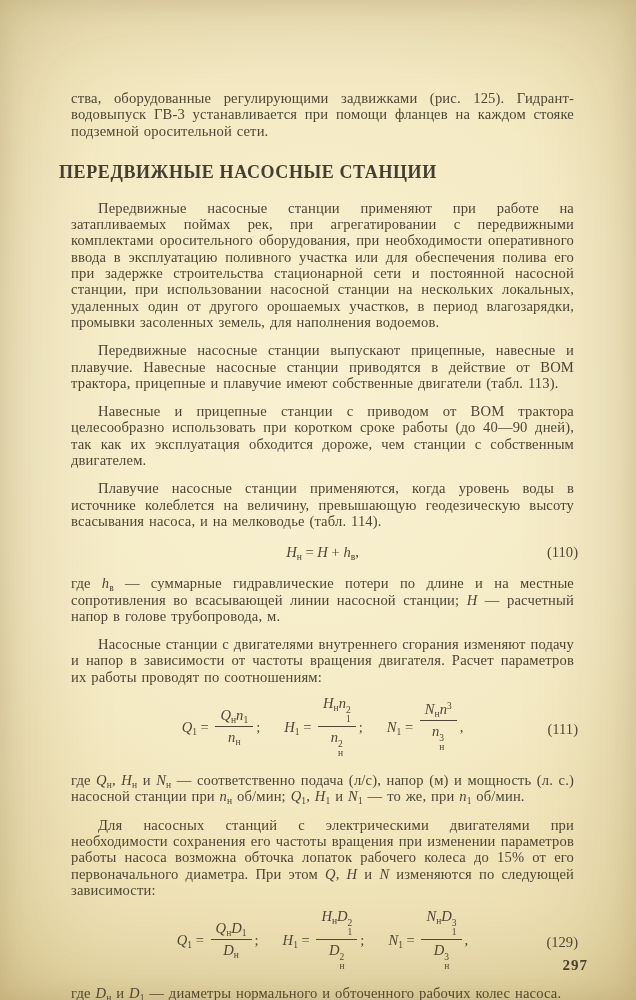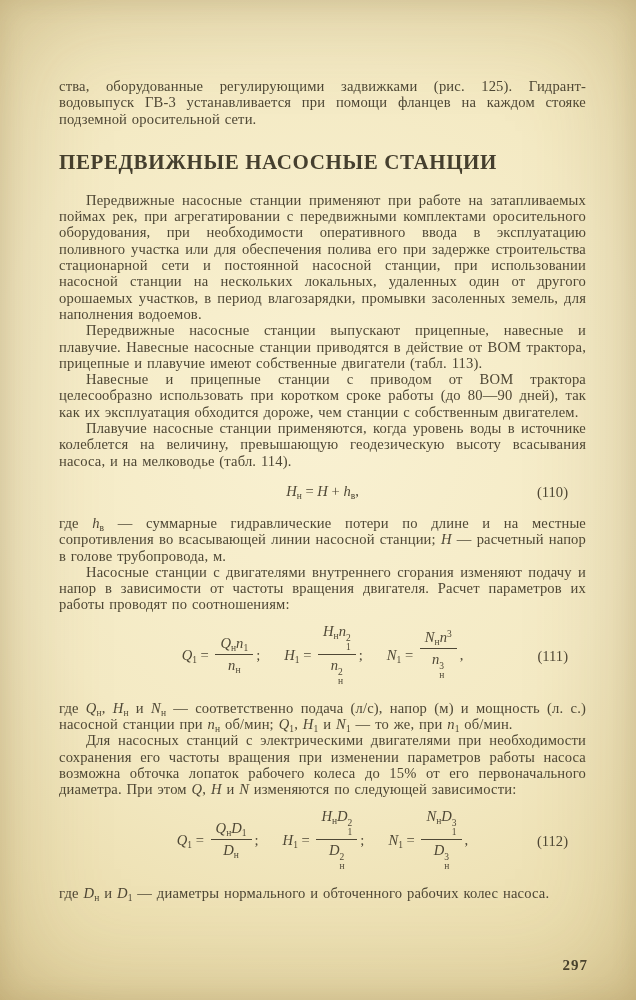--- a/index.html
+++ b/index.html
@@ -15,43 +15,43 @@
     overflow:hidden;
   }
   .page::after{
     content:"";position:absolute;inset:0;pointer-events:none;
     box-shadow:inset 0 0 110px rgba(122,94,38,.28), inset 0 0 26px rgba(122,94,38,.14);
   }
   .text-col{
     position:absolute;left:59px;top:78px;width:527px;
   }
   .body-p{
-    margin:0;
+    margin:12px;
     font-size:14.6px;line-height:16.3px;letter-spacing:.15px;
     text-align:justify;
     word-spacing:1px;
   }
   .body-p.indent{text-indent:27px;}
   .section-heading{
-    font-size:21px;font-weight:bold;letter-spacing:.6px;
+    font-size:18px;font-weight:bold;letter-spacing:.6px;
     margin:23px 0 17px 0;
     color:#453f2e;
   }
   .var{font-style:italic;}
   sub{font-size:9.5px;vertical-align:-3px;line-height:0;}
   sup{font-size:9.5px;vertical-align:5px;line-height:0;}
   .equation{
     position:relative;
     display:flex;align-items:center;justify-content:center;
     margin:12px 0;
     font-size:14.6px;
     min-height:22px;
   }
   .equation.tall{margin:12px 0;}
-  .eq-number{position:absolute;right:18px;top:50%;transform:translateY(-50%);text-align:right;}
+  .eq-number{position:absolute;right:8px;top:50%;transform:translateY(-50%);text-align:right;}
   .frac{
     display:inline-block;vertical-align:middle;text-align:center;
     margin:0 3px;position:relative;top:-2px;
   }
   .frac .num{display:block;padding:0 5px 2px 5px;border-bottom:1px solid #4e4735;line-height:1.15;}
   .frac .den{display:block;padding:2px 5px 0 5px;line-height:1.15;}
   .ss{
     display:inline-flex;flex-direction:column;align-items:flex-start;
     vertical-align:-5px;font-size:9.5px;line-height:.95;font-style:normal;
   }
@@ -68,21 +68,21 @@
   <div class="text-col">
 
     <p class="body-p">ства, оборудованные регулирующими задвижками (рис. 125). Гидрант-водовыпуск ГВ-3 устанавливается при помощи фланцев на каждом стояке подземной оросительной сети.</p>
 
     <h2 class="section-heading">ПЕРЕДВИЖНЫЕ НАСОСНЫЕ СТАНЦИИ</h2>
 
     <p class="body-p indent">Передвижные насосные станции применяют при работе на затапливаемых поймах рек, при агрегатировании с передвижными комплектами оросительного оборудования, при необходимости оперативного ввода в эксплуатацию поливного участка или для обеспечения полива его при задержке строительства стационарной сети и постоянной насосной станции, при использовании насосной станции на нескольких локальных, удаленных один от другого орошаемых участков, в период влагозарядки, промывки засоленных земель, для наполнения водоемов.</p>
 
     <p class="body-p indent">Передвижные насосные станции выпускают прицепные, навесные и плавучие. Навесные насосные станции приводятся в действие от ВОМ трактора, прицепные и плавучие имеют собственные двигатели (табл. 113).</p>
 
-    <p class="body-p indent">Навесные и прицепные станции с приводом от ВОМ трактора целесообразно использовать при коротком сроке работы (до 80—90 дней), так как их эксплуатация обходится дороже, чем станции с собственным двигателем.</p>
+    <p class="body-p indent">Навесные и прицепные станции с приводом от ВОМ трактора целесообразно использовать при коротком сроке работы (до 40—90 дней), так как их эксплуатация обходится дороже, чем станции с собственным двигателем.</p>
 
     <p class="body-p indent">Плавучие насосные станции применяются, когда уровень воды в источнике колеблется на величину, превышающую геодезическую высоту всасывания насоса, и на мелководье (табл. 114).</p>
 
 
     <div class="equation">
       <span class="eq-body"><span class="var">H</span><sub>н</sub> = <span class="var">H</span> + <span class="var">h</span><sub>в</sub>,</span>
       <span class="eq-number">(110)</span>
     </div>
 
     <p class="body-p">где <span class="var">h</span><sub>в</sub> — суммарные гидравлические потери по длине и на местные сопротивления во всасывающей линии насосной станции; <span class="var">H</span> — расчетный напор в голове трубопровода, м.</p>
@@ -114,21 +114,21 @@
               </span></span><span class="den"><span class="var">D</span><span class="ss">
                 <span>2</span>
                 <span>н</span>
               </span></span></span>;<span class="eqgap"></span><span class="var">N</span><sub>1</sub> = <span class="frac"><span class="num"><span class="var">N</span><sub>н</sub><span class="var">D</span><span class="ss">
                 <span>3</span>
                 <span>1</span>
               </span></span><span class="den"><span class="var">D</span><span class="ss">
                 <span>3</span>
                 <span>н</span>
               </span></span></span>,</span>
-      <span class="eq-number">(112)</span>
+      <span class="eq-number">(129)</span>
     </div>
 
     <p class="body-p">где <span class="var">D</span><sub>н</sub> и <span class="var">D</span><sub>1</sub> — диаметры нормального и обточенного  рабочих колес насоса.</p>
 
   </div>
 
   <div class="page-number">297</div>
 </div>
 
 </body></html>

